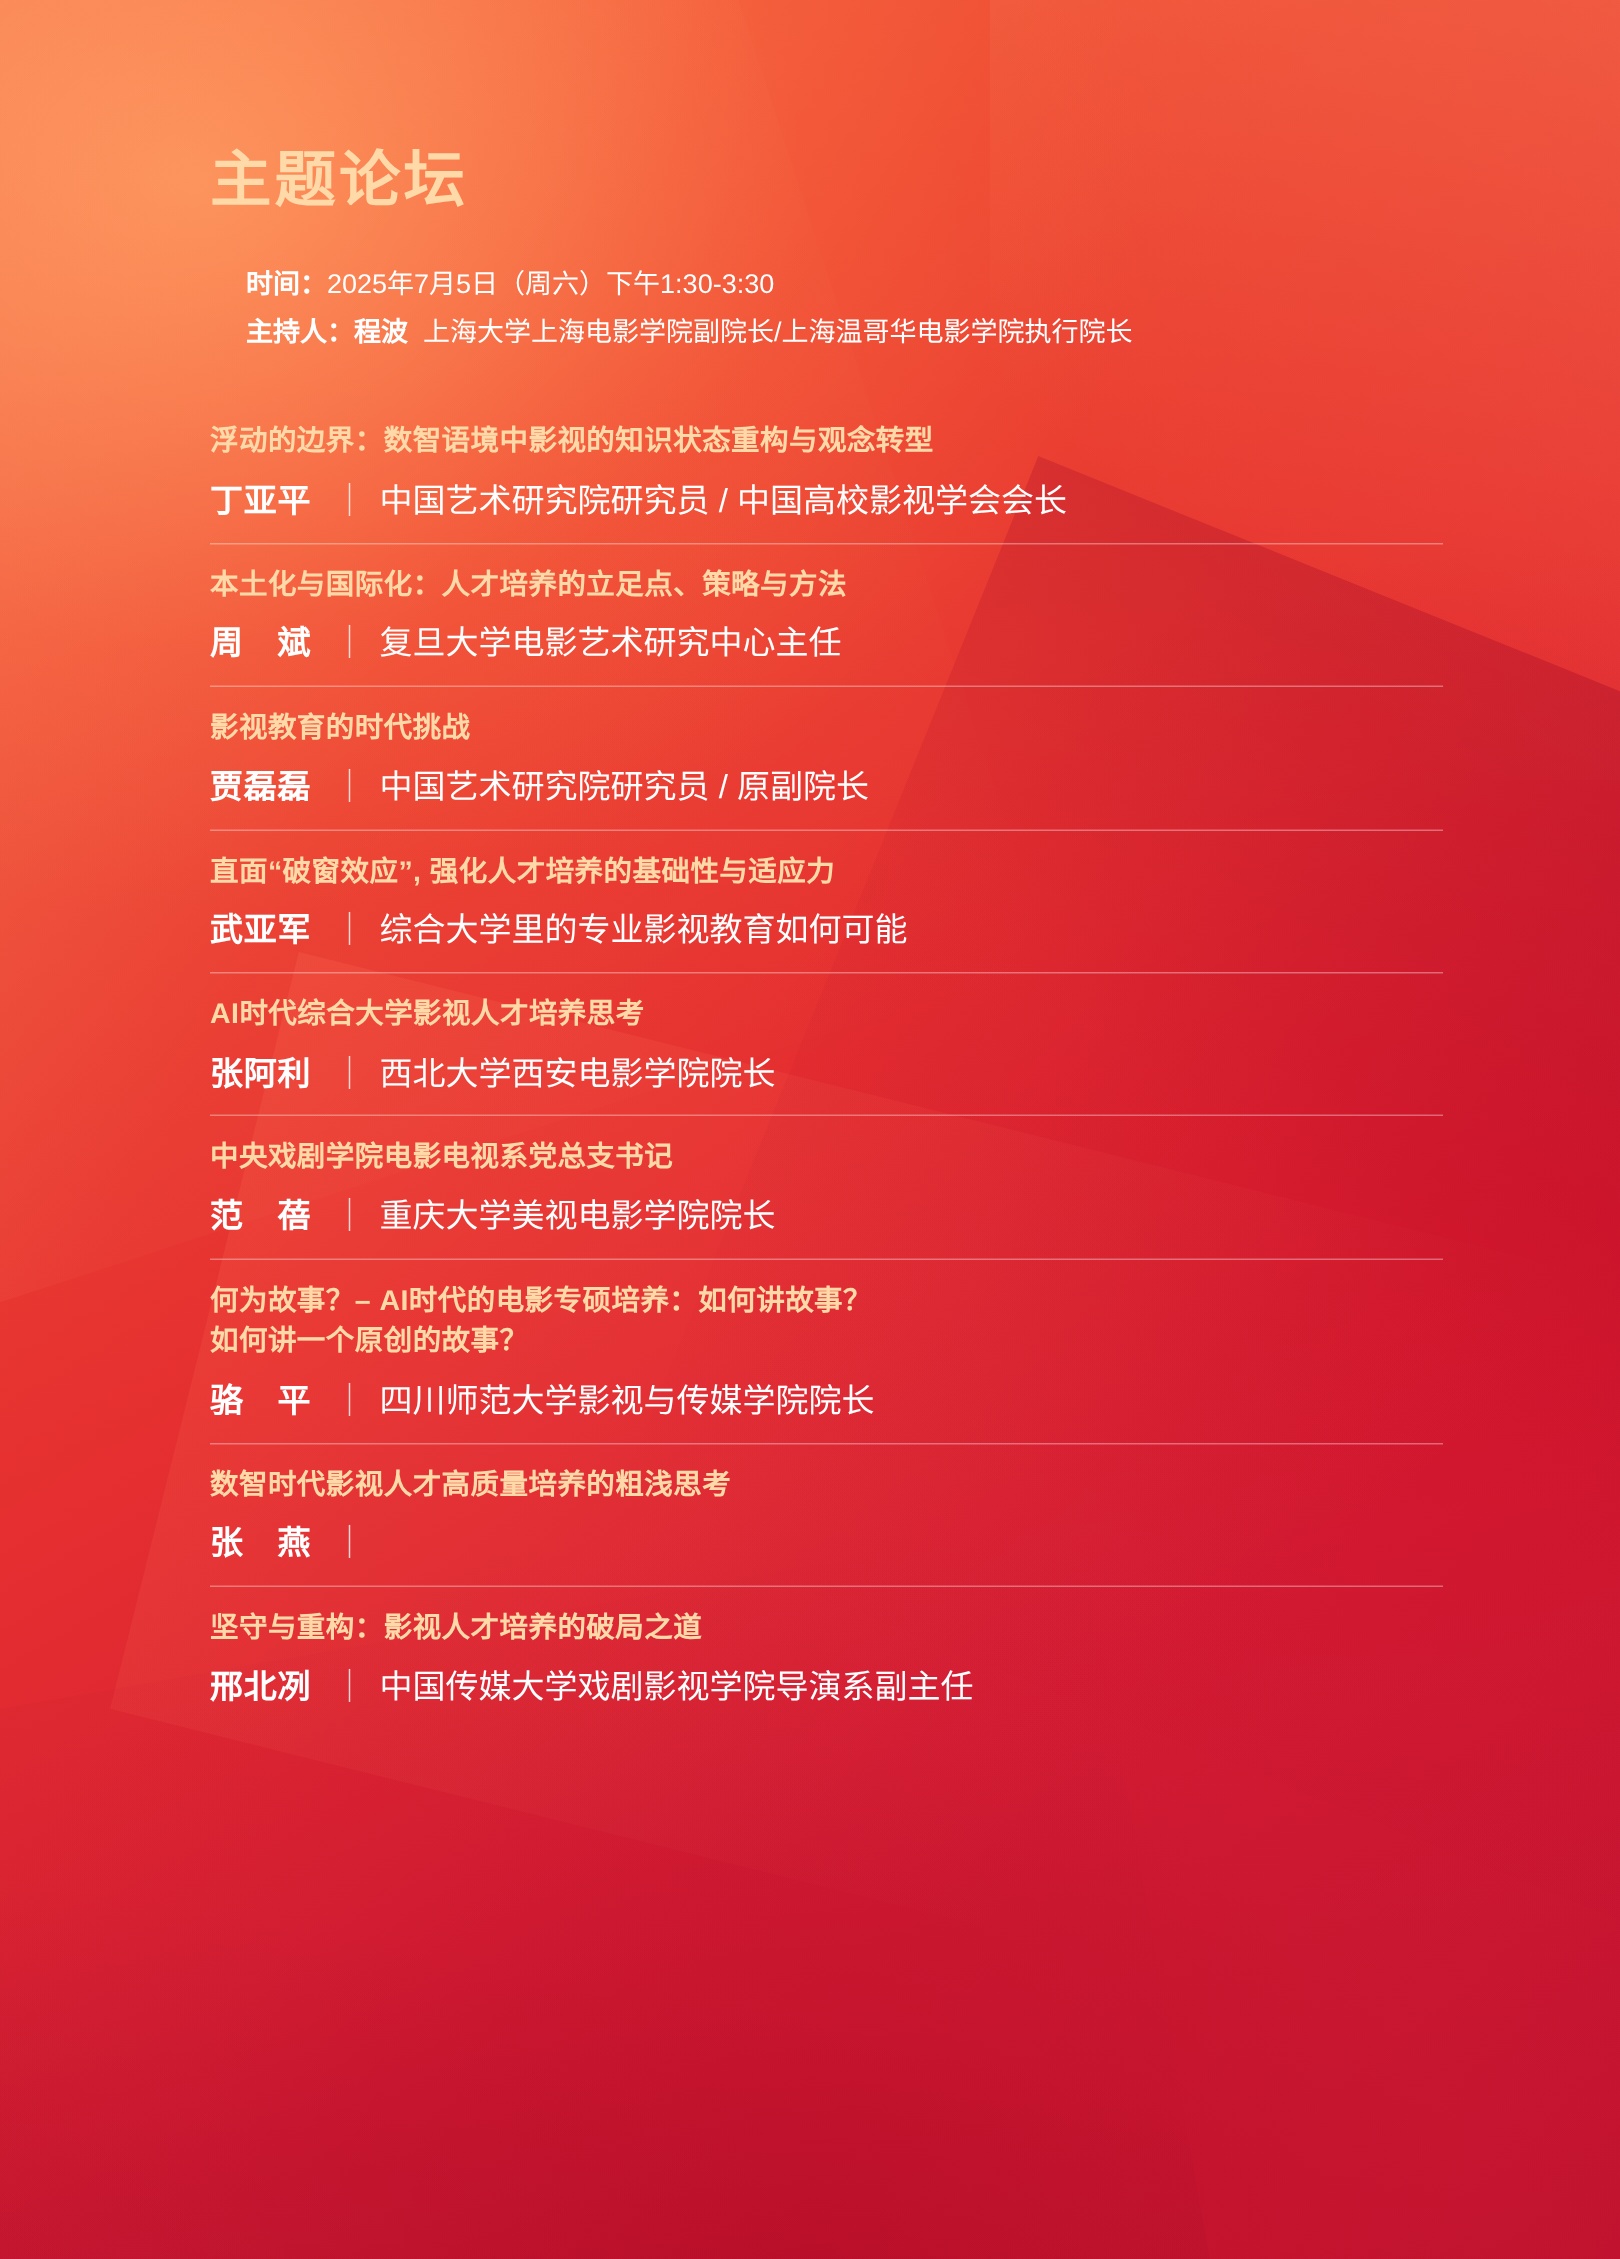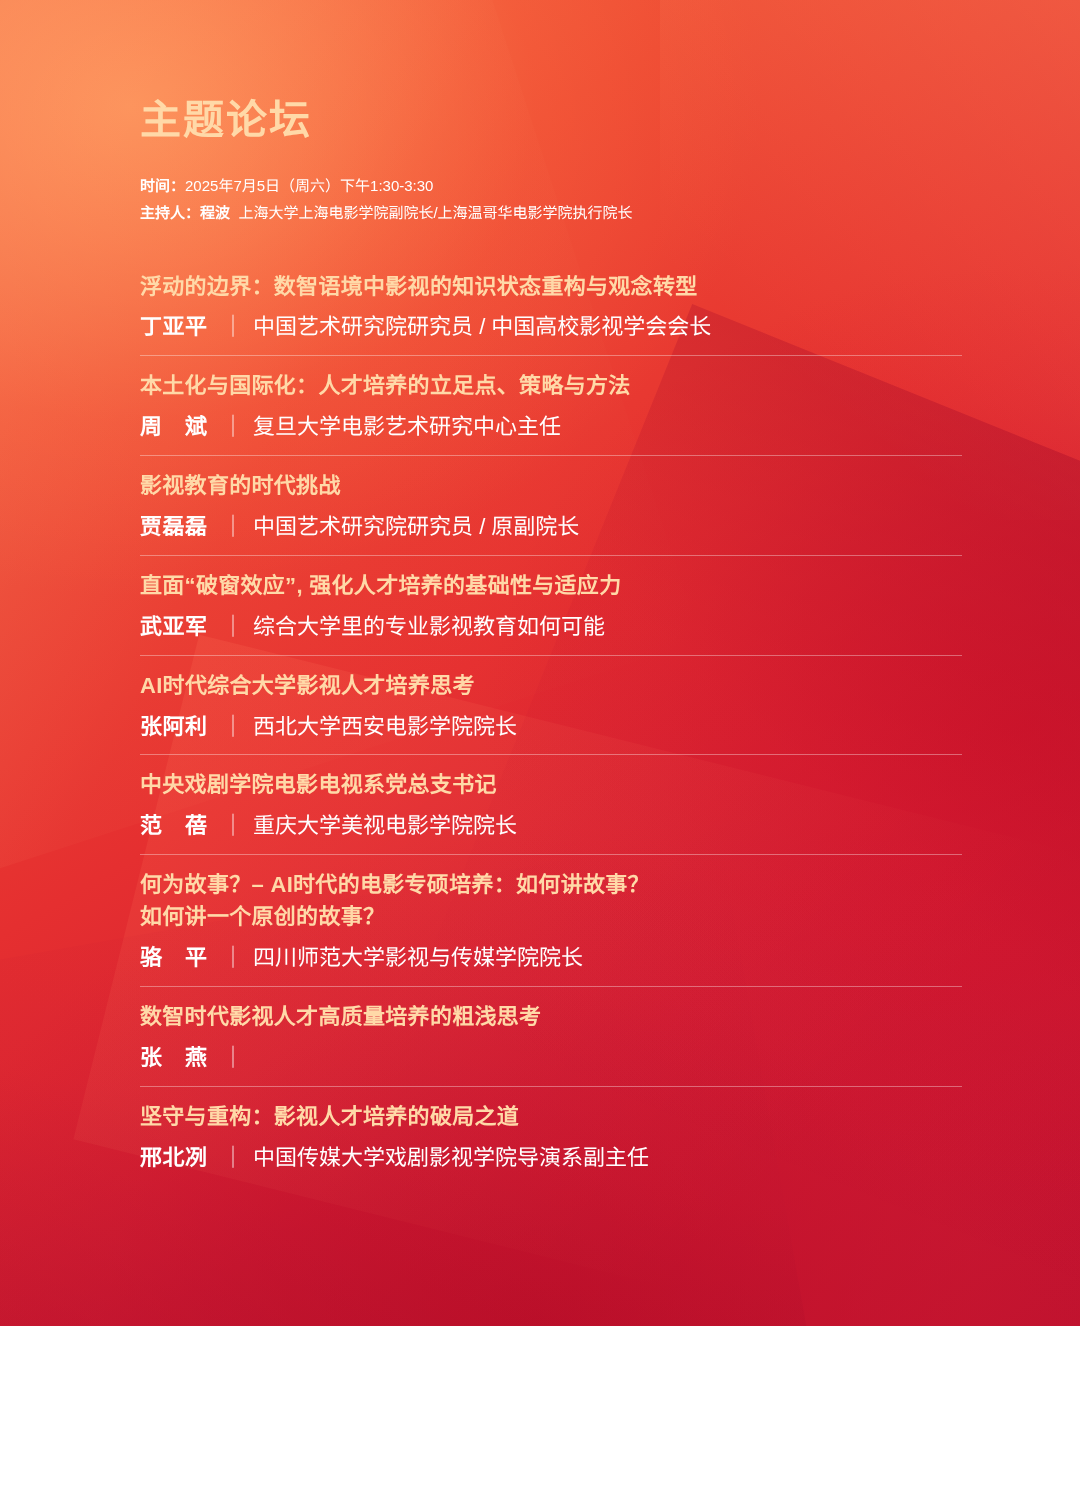--- a/index.html
+++ b/index.html
@@ -8,21 +8,21 @@
   }
   body {
     width: 1080px;
     height: 1506px;
     font-family: "Liberation Sans", "DejaVu Sans", sans-serif;
     overflow: hidden;
   }
   .poster {
     position: relative;
     width: 1080px;
-    height: 1326px;
+    height: 1506px;
     background:
       radial-gradient(ellipse 900px 700px at 12% 8%, rgba(255, 150, 90, 0.85) 0%, rgba(255, 120, 70, 0.25) 45%, rgba(255, 90, 60, 0) 70%),
       radial-gradient(ellipse 700px 600px at 95% 55%, rgba(210, 20, 40, 0.75) 0%, rgba(210, 25, 45, 0.15) 55%, rgba(210, 25, 45, 0) 78%),
       radial-gradient(ellipse 800px 620px at 50% 100%, rgba(190, 15, 40, 0.8) 0%, rgba(200, 25, 45, 0.2) 55%, rgba(200, 25, 45, 0) 80%),
       linear-gradient(150deg, #f4683f 0%, #ee4a33 22%, #e52f30 48%, #d41b34 72%, #c0122f 100%);
     overflow: hidden;
   }
   
   .facet {
     position: absolute;
@@ -71,24 +71,25 @@
     letter-spacing: 2px;
     color: #ffd9a8;
     margin: 0 0 28px 0;
     line-height: 1.2;
   }
 
   .meta-block {
     margin-bottom: 30px;
   }
   .meta-line {
-    font-size: 15px;
+    font-size: 18px;
     line-height: 1.78;
     color: #ffffff;
     white-space: nowrap;
+    margin-left: 24px;
   }
   .meta-label {
     font-weight: bold;
     color: #ffffff;
   }
   .meta-strong {
     font-weight: bold;
     color: #ffffff;
   }
   .meta-value {
@@ -100,21 +101,21 @@
     margin-top: 4px;
   }
   .session {
     padding: 14px 0 12px 0;
     border-bottom: 1px solid rgba(255, 255, 255, 0.35);
   }
   .session:last-child {
     border-bottom: none;
   }
   .session-topic {
-    font-size: 22px;
+    font-size: 19px;
     font-weight: bold;
     color: #ffd9a8;
     line-height: 1.45;
     margin-bottom: 9px;
     letter-spacing: 0.3px;
   }
   .session-person {
     display: flex;
     align-items: baseline;
     font-size: 22px;

